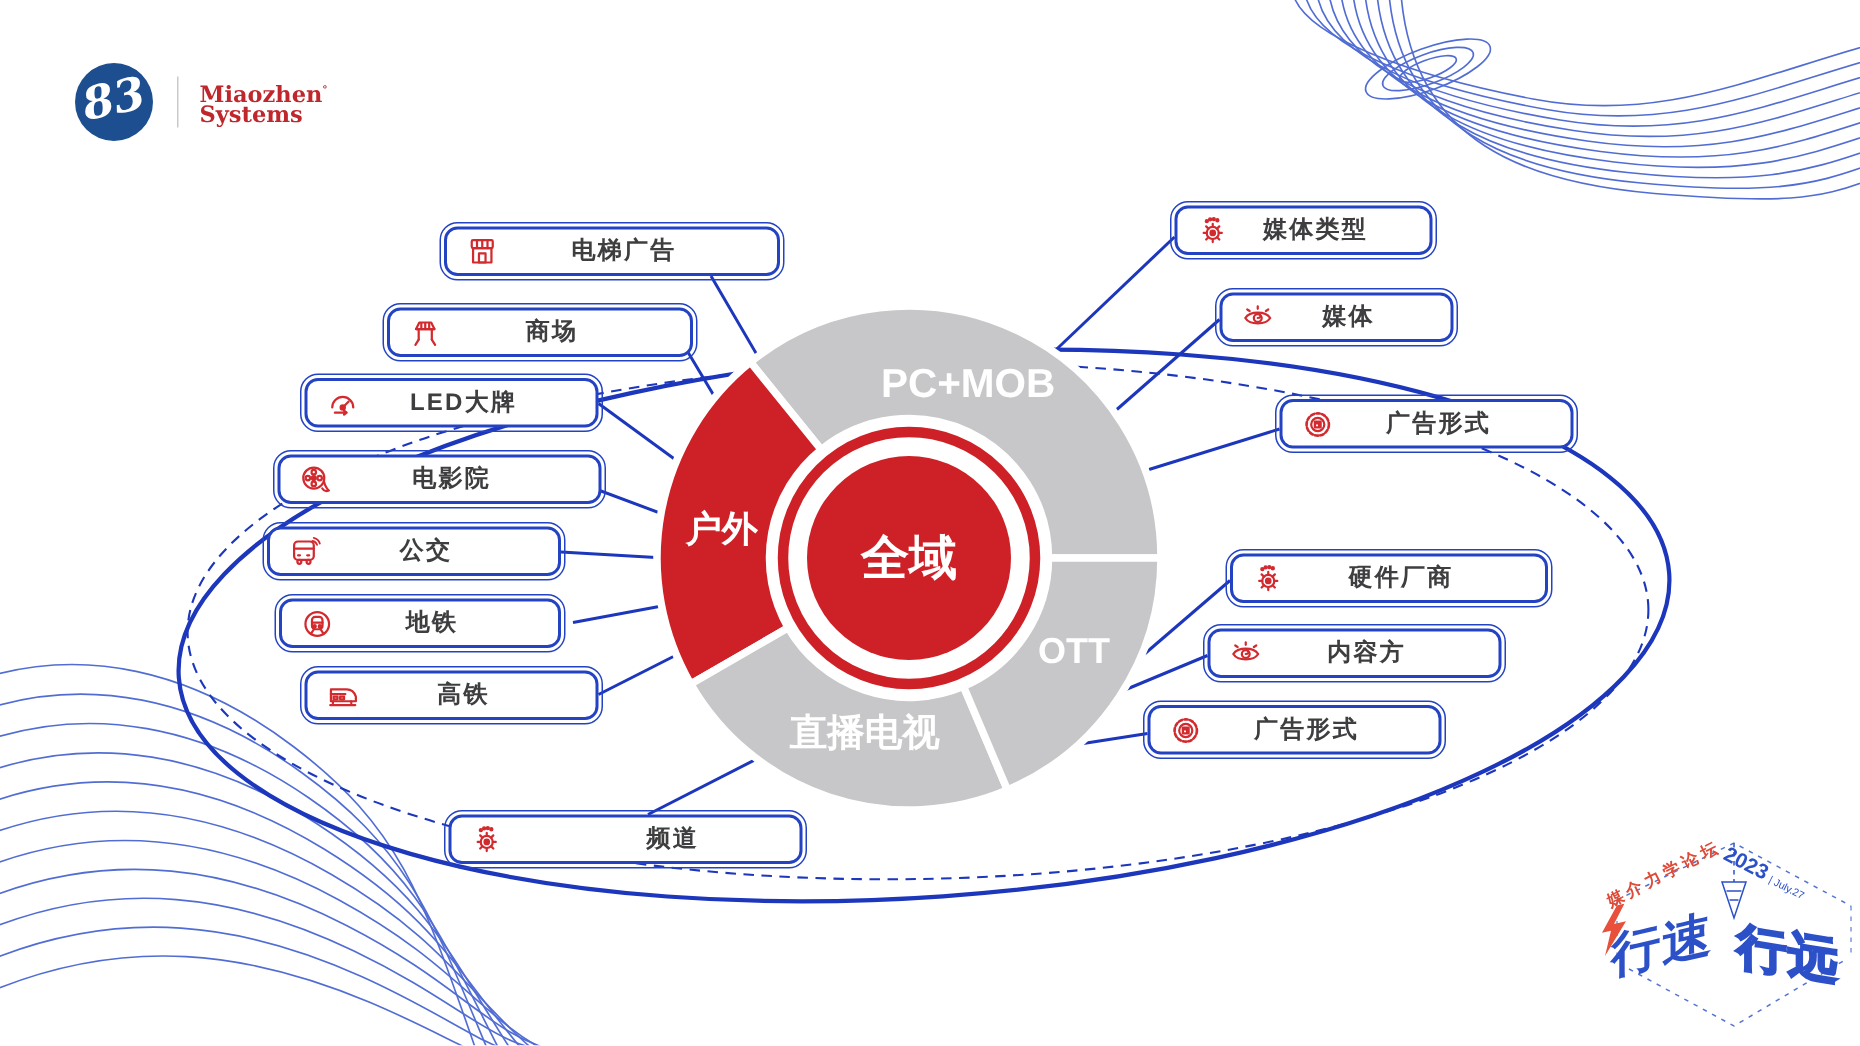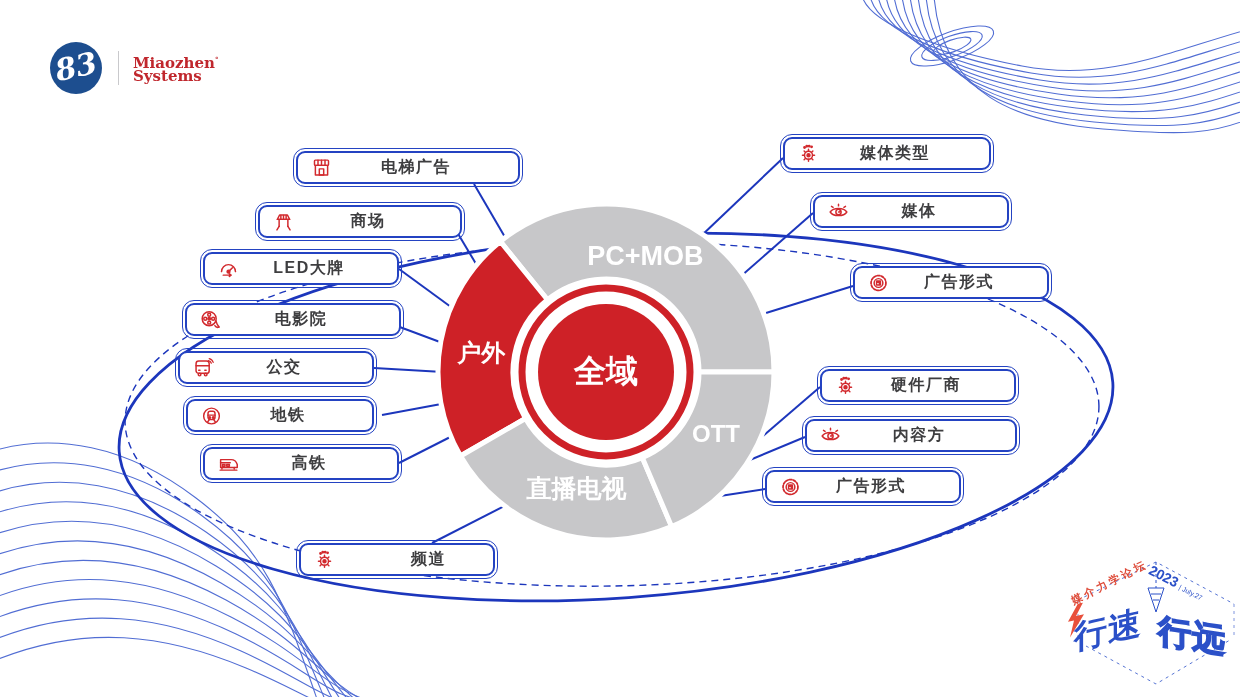--- a/index.html
+++ b/index.html
@@ -201,84 +201,84 @@
           <svg width="21" height="21" viewBox="0 0 24 24" fill="none" stroke="#d22a2e" stroke-width="1.7" stroke-linecap="round" stroke-linejoin="round">
             <path d="M3 7h12c4 0 6 2.5 7 5.5V16H3z"></path>
             <path d="M3 10.5h11"></path>
             <rect x="5" y="12.5" width="3" height="2"></rect>
             <rect x="10" y="12.5" width="3" height="2"></rect>
             <path d="M2.5 19h19M4.5 16v1.5M18.5 16v1.5"></path>
           </svg>
         </span>
     <span class="lbl">高铁</span>
   </div>
-      <div class="node" style="left: 299px; top: 543px; width: 196px; padding-left: 47px;">
+      <div class="node" style="left: 299px; top: 543px; width: 236px; padding-left: 47px;">
     <span class="icon">
           <svg width="21" height="21" viewBox="0 0 24 24" fill="none" stroke="#d22a2e" stroke-width="1.7" stroke-linecap="round" stroke-linejoin="round">
             <circle cx="12" cy="13.5" r="4.6"></circle>
             <circle cx="12" cy="13.5" r="1.7" fill="#d22a2e"></circle>
             <path d="M12 8.9V6.6M12 18.1v2.3M7.4 13.5H5.1M16.6 13.5h2.3M8.7 10.2L7 8.5M15.3 10.2L17 8.5M8.7 16.8L7 18.5M15.3 16.8L17 18.5"></path>
             <circle cx="7.5" cy="4.5" r=".8" fill="#d22a2e"></circle>
             <circle cx="10" cy="3.2" r=".8" fill="#d22a2e"></circle>
             <circle cx="12.8" cy="3" r=".8" fill="#d22a2e"></circle>
             <circle cx="15.5" cy="3.8" r=".8" fill="#d22a2e"></circle>
           </svg>
         </span>
     <span class="lbl">频道</span>
   </div>
-      <div class="node" style="left: 783px; top: 137px; width: 208px;">
+      <div class="node" style="left: 783px; top: 137px; width: 172px;">
     <span class="icon">
           <svg width="21" height="21" viewBox="0 0 24 24" fill="none" stroke="#d22a2e" stroke-width="1.7" stroke-linecap="round" stroke-linejoin="round">
             <circle cx="12" cy="13.5" r="4.6"></circle>
             <circle cx="12" cy="13.5" r="1.7" fill="#d22a2e"></circle>
             <path d="M12 8.9V6.6M12 18.1v2.3M7.4 13.5H5.1M16.6 13.5h2.3M8.7 10.2L7 8.5M15.3 10.2L17 8.5M8.7 16.8L7 18.5M15.3 16.8L17 18.5"></path>
             <circle cx="7.5" cy="4.5" r=".8" fill="#d22a2e"></circle>
             <circle cx="10" cy="3.2" r=".8" fill="#d22a2e"></circle>
             <circle cx="12.8" cy="3" r=".8" fill="#d22a2e"></circle>
             <circle cx="15.5" cy="3.8" r=".8" fill="#d22a2e"></circle>
           </svg>
         </span>
     <span class="lbl">媒体类型</span>
   </div>
-      <div class="node" style="left: 813px; top: 195px; width: 196px;">
+      <div class="node" style="left: 813px; top: 195px; width: 156px;">
     <span class="icon">
           <svg width="21" height="21" viewBox="0 0 24 24" fill="none" stroke="#d22a2e" stroke-width="1.7" stroke-linecap="round" stroke-linejoin="round">
             <path d="M2.5 12c3.5-5.5 15.5-5.5 19 0c-3.5 5.5-15.5 5.5-19 0z"></path>
             <circle cx="12" cy="12" r="3"></circle>
             <path d="M12 12c1.8 0 2.6-1 1.8-2.2"></path>
             <path d="M4 5.5l1.8 1.2M20 5.5l-1.8 1.2M12 3.2v1.8"></path>
           </svg>
         </span>
     <span class="lbl">媒体</span>
   </div>
       <div class="node" style="left: 853px; top: 266px; width: 196px;">
     <span class="icon">
           <svg width="21" height="21" viewBox="0 0 24 24" fill="none" stroke="#d22a2e" stroke-width="1.7" stroke-linecap="round" stroke-linejoin="round">
             <circle cx="12" cy="12" r="8.5" stroke-dasharray="2.6 1.7" stroke-width="2"></circle>
             <circle cx="12" cy="12" r="5"></circle>
             <path d="M9.8 9.8h4.4v4.4H9.8zM11.2 11.2h1.8v1.8"></path>
           </svg>
         </span>
     <span class="lbl">广告形式</span>
   </div>
-      <div class="node" style="left: 820px; top: 369px; width: 196px;">
+      <div class="node" style="left: 820px; top: 369px; width: 212px;">
     <span class="icon">
           <svg width="21" height="21" viewBox="0 0 24 24" fill="none" stroke="#d22a2e" stroke-width="1.7" stroke-linecap="round" stroke-linejoin="round">
             <circle cx="12" cy="13.5" r="4.6"></circle>
             <circle cx="12" cy="13.5" r="1.7" fill="#d22a2e"></circle>
             <path d="M12 8.9V6.6M12 18.1v2.3M7.4 13.5H5.1M16.6 13.5h2.3M8.7 10.2L7 8.5M15.3 10.2L17 8.5M8.7 16.8L7 18.5M15.3 16.8L17 18.5"></path>
             <circle cx="7.5" cy="4.5" r=".8" fill="#d22a2e"></circle>
             <circle cx="10" cy="3.2" r=".8" fill="#d22a2e"></circle>
             <circle cx="12.8" cy="3" r=".8" fill="#d22a2e"></circle>
             <circle cx="15.5" cy="3.8" r=".8" fill="#d22a2e"></circle>
           </svg>
         </span>
     <span class="lbl">硬件厂商</span>
   </div>
-      <div class="node" style="left: 805px; top: 419px; width: 212px;">
+      <div class="node" style="left: 805px; top: 419px; width: 196px;">
     <span class="icon">
           <svg width="21" height="21" viewBox="0 0 24 24" fill="none" stroke="#d22a2e" stroke-width="1.7" stroke-linecap="round" stroke-linejoin="round">
             <path d="M2.5 12c3.5-5.5 15.5-5.5 19 0c-3.5 5.5-15.5 5.5-19 0z"></path>
             <circle cx="12" cy="12" r="3"></circle>
             <path d="M12 12c1.8 0 2.6-1 1.8-2.2"></path>
             <path d="M4 5.5l1.8 1.2M20 5.5l-1.8 1.2M12 3.2v1.8"></path>
           </svg>
         </span>
     <span class="lbl">内容方</span>
   </div>

